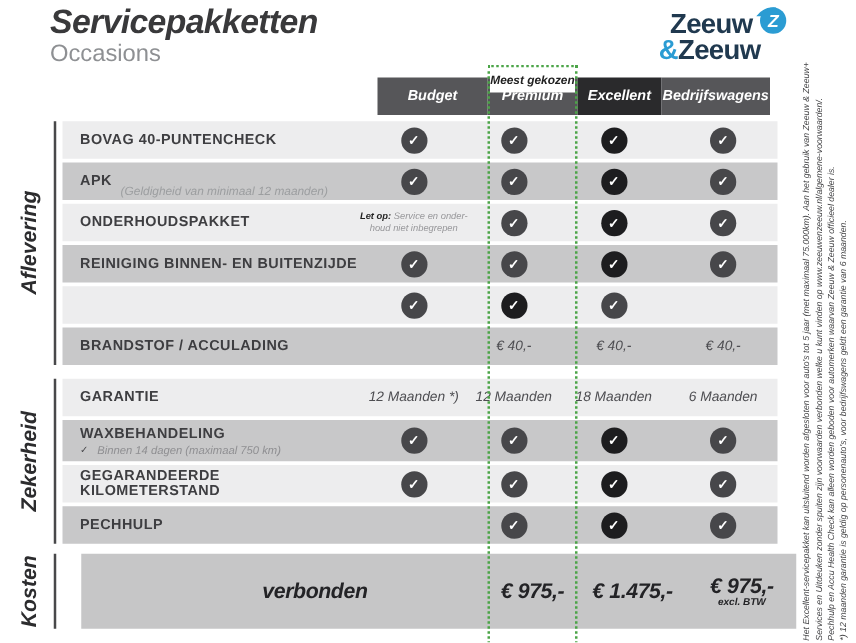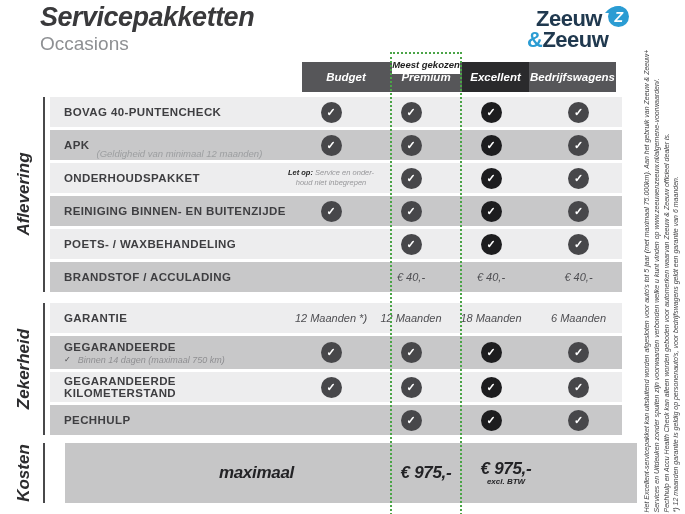--- a/index.html
+++ b/index.html
@@ -181,23 +181,20 @@
           <span class="check">✓</span>
         </div>
       <div class="cell">
           <span class="check darkc">✓</span>
         </div>
       <div class="cell">
           <span class="check">✓</span>
         </div>
     </div>
     <div class="row light">
-      <div class="cell label-cell">
-          <span class="row-title">POETS- / WAXBEHANDELING</span>
-        </div>
       <div class="cell"></div>
       <div class="cell">
           <span class="check">✓</span>
         </div>
       <div class="cell">
           <span class="check darkc">✓</span>
         </div>
       <div class="cell">
           <span class="check">✓</span>
         </div>
@@ -233,21 +230,21 @@
       <div class="cell">
           <span class="val">18 Maanden</span>
         </div>
       <div class="cell">
           <span class="val">6 Maanden</span>
         </div>
     </div>
     <div class="row dark tall">
       <div class="cell label-cell">
         <div class="label-stack">
-          <span class="row-title">GEGARANDEERDE</span>
+          <span class="row-title">WAXBEHANDELING</span>
           <div class="sub-line">
             <span class="sub-check">✓</span>
             <span class="sub-text">Binnen 14 dagen (maximaal 750 km)</span>
           </div>
         </div>
       </div>
       <div class="cell">
           <span class="check">✓</span>
         </div>
       <div class="cell">
@@ -289,25 +286,28 @@
           <span class="check darkc">✓</span>
         </div>
       <div class="cell">
           <span class="check">✓</span>
         </div>
     </div>
   </div>
 
   <div class="kosten-row">
     <div class="cell kosten-label">
-        <span class="price">maximaal</span>
+        <span class="price">verbonden</span>
       </div>
     <div class="cell"></div>
     <div class="cell">
         <span class="price">€ 975,-</span>
+      </div>
+    <div class="cell">
+        <span class="price">€ 1.475,-</span>
       </div>
     <div class="cell">
       <div class="price-stack">
         <span class="price">€ 975,-</span>
         <span class="btw">excl. BTW</span>
       </div>
     </div>
   </div>
 
   <div class="rule r1"></div>

